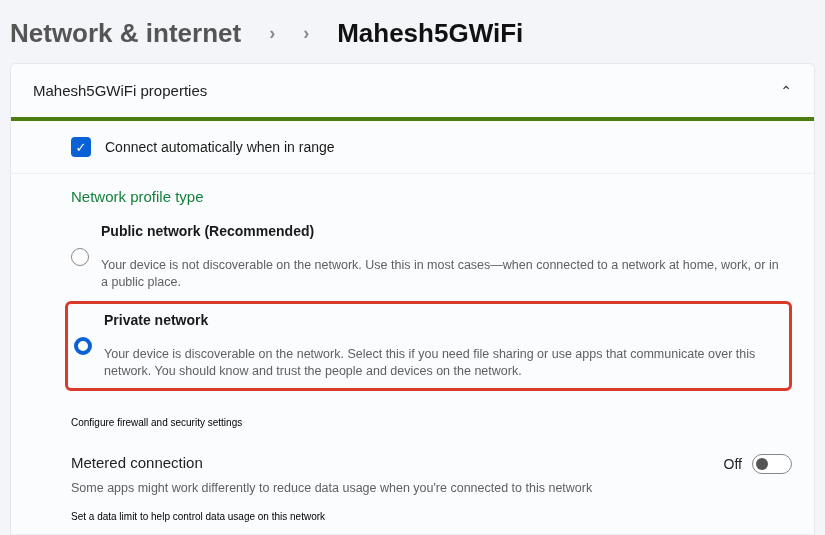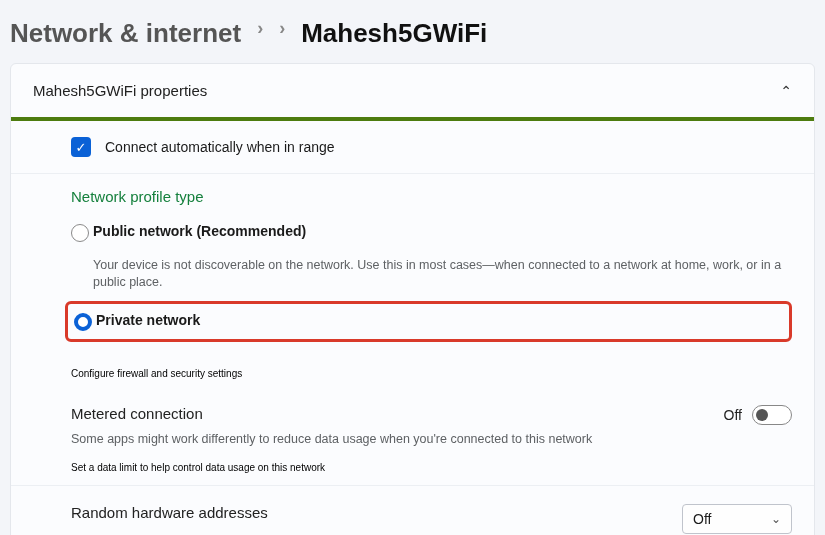--- a/index.html
+++ b/index.html
@@ -7,22 +7,22 @@
       font-family: "Segoe UI", -apple-system, sans-serif;
       background: #f3f5f9;
       color: #1a1a1a;
       font-size: 14px;
       width: 825px;
       height: 535px;
       overflow: hidden;
     }
     .breadcrumb {
       display: flex;
-      align-items: flex-start;
-      gap: 16px;
+      align-items: center;
+      gap: 28px;
       padding: 18px 10px 14px 10px;
       font-size: 26px;
       font-weight: 600;
     }
     .breadcrumb .crumb { color: #555; }
     .breadcrumb .crumb-current { color: #111; }
     .breadcrumb .chevron { color: #888; font-size: 18px; }
     .panel {
       background: #fbfcfe;
       margin: 0 10px;
@@ -63,22 +63,22 @@
       padding: 14px 22px 14px 60px;
     }
     .section-title {
       font-size: 15px;
       color: #15803d;
       margin-bottom: 12px;
       font-weight: 400;
     }
     .radio-option {
       display: flex;
-      align-items: flex-start;
-      gap: 4px;
+      align-items: center;
+      gap: 12px;
       padding: 6px 10px 6px 0;
     }
     .radio-option.highlight {
       border: 3px solid #d93a2a;
       border-radius: 6px;
       padding: 8px 10px 8px 6px;
       margin-left: -6px;
       margin-top: 4px;
     }
     .radio {
@@ -183,20 +183,21 @@
         <div>
           <div class="radio-label">Public network (Recommended)</div>
           <div class="radio-desc">Your device is not discoverable on the network. Use this in most cases—when connected to a network at home, work, or in a public place.</div>
         </div>
       </div>
 
       <div class="radio-option highlight">
         <span class="radio selected"></span>
         <div>
           <div class="radio-label">Private network</div>
+          <div class="radio-desc">Your device is discoverable on the network. Select this if you need file sharing or use apps that communicate over this network. You should know and trust the people and devices on the network.</div>
         </div>
       </div>
     </div>
 
     <div class="link">Configure firewall and security settings</div>
 
     <div class="metered-row">
       <div class="metered-text">
         <div class="metered-title">Metered connection</div>
         <div class="metered-desc">Some apps might work differently to reduce data usage when you're connected to this network</div>

